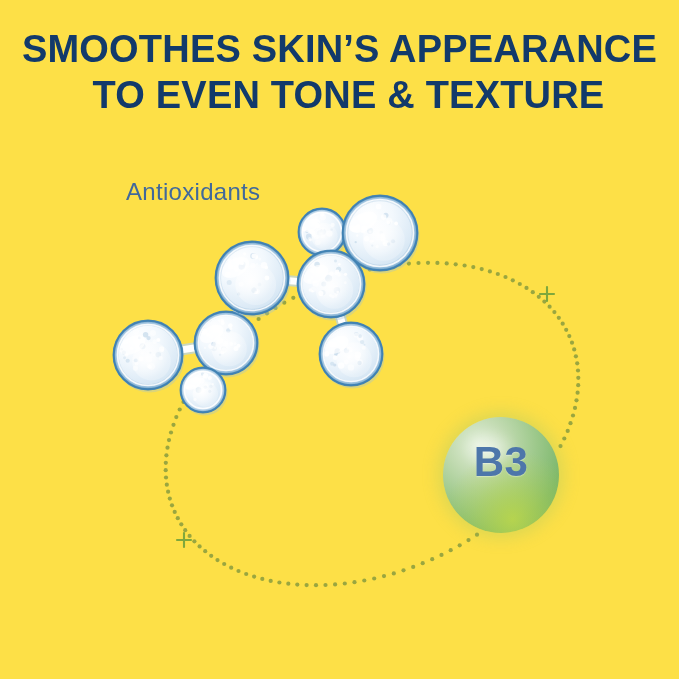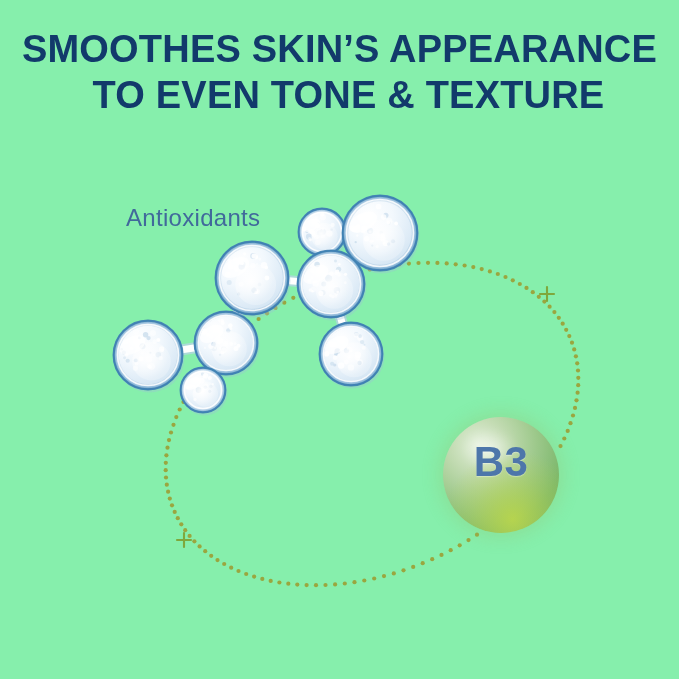--- a/index.html
+++ b/index.html
@@ -7,21 +7,21 @@
     padding: 0;
     background: #ffffff;
   }
   body {
     font-family: "Liberation Sans", sans-serif;
   }
   #stage {
     position: relative;
     width: 679px;
     height: 679px;
-    background: #86efac;
+    background: #fde047;
     overflow: hidden;
   }
 
   
   .headline {
     position: absolute;
     left: 0;
     top: 26px;
     width: 679px;
     text-align: center;
@@ -42,21 +42,20 @@
 
   
   .ing-label {
     position: absolute;
     color: #41699b;
     font-family: "Liberation Sans", sans-serif;
     font-weight: 400;
     font-size: 24px;
     letter-spacing: 0.3px;
     white-space: nowrap;
-    margin-top: 26px;
   }
   #label-antioxidants { left: 126px; top: 178px; }
   #label-niacinamide  { left: 419px; top: 562px; }
 
   
   #orbit-svg {
     position: absolute;
     left: 0; top: 0;
     width: 679px;
     height: 679px;

